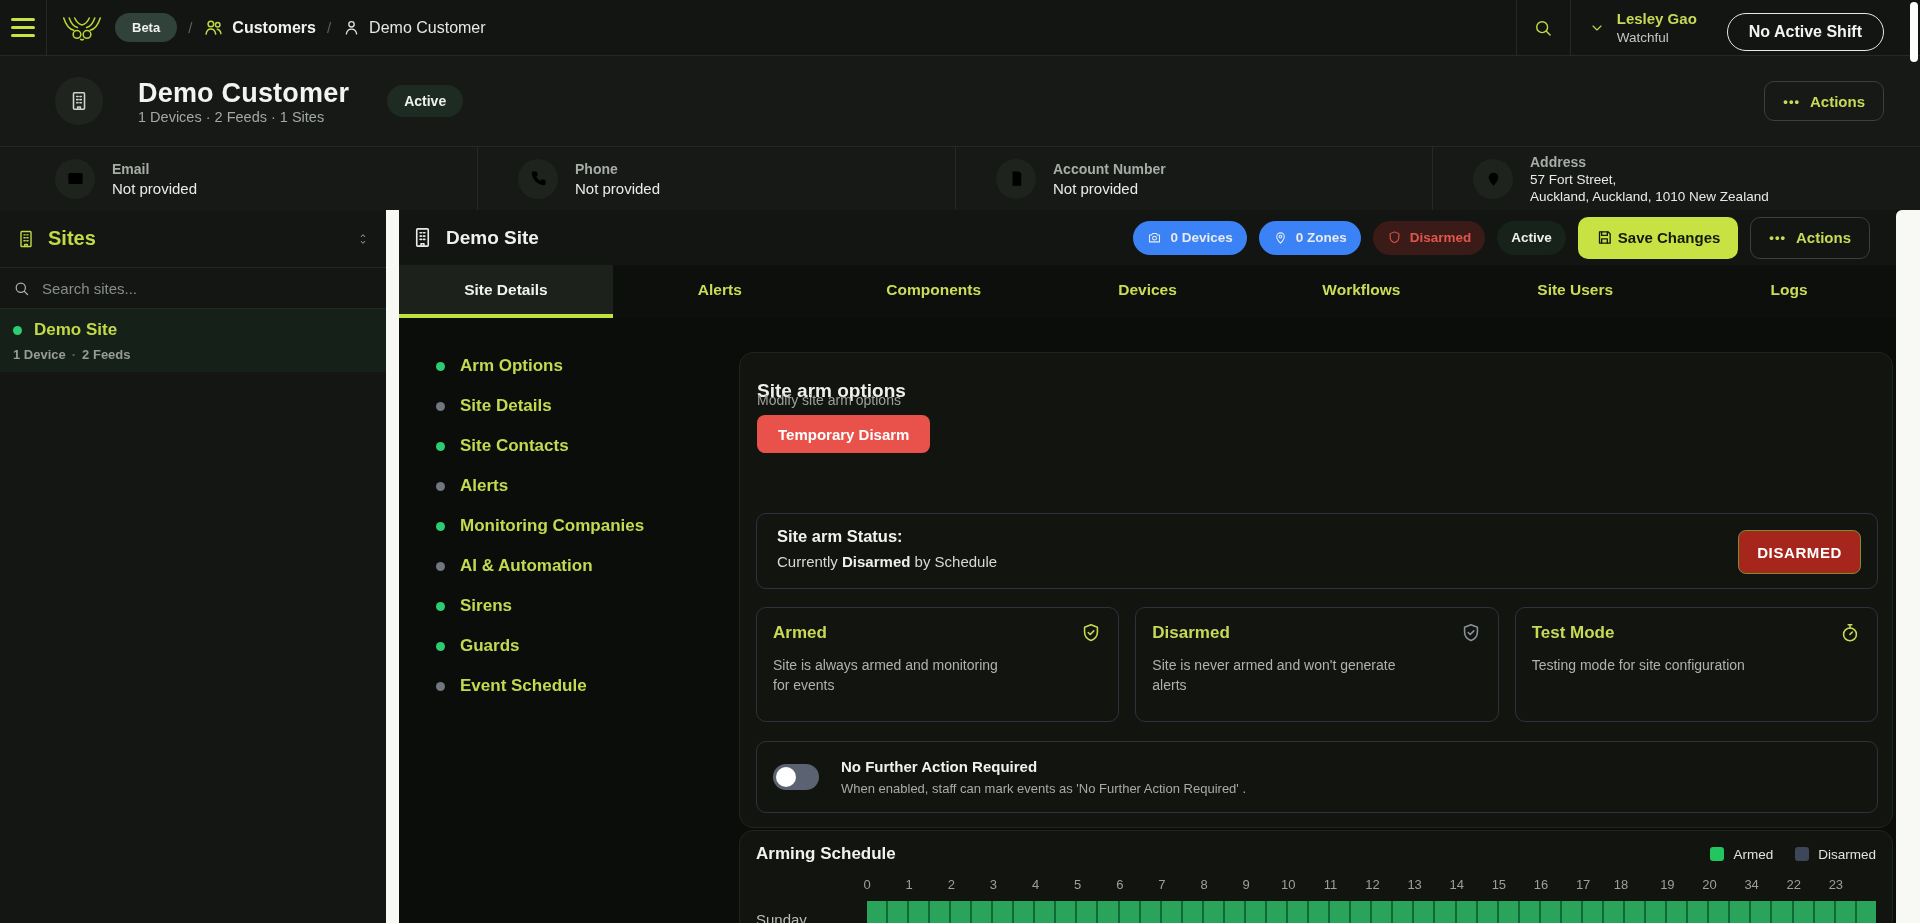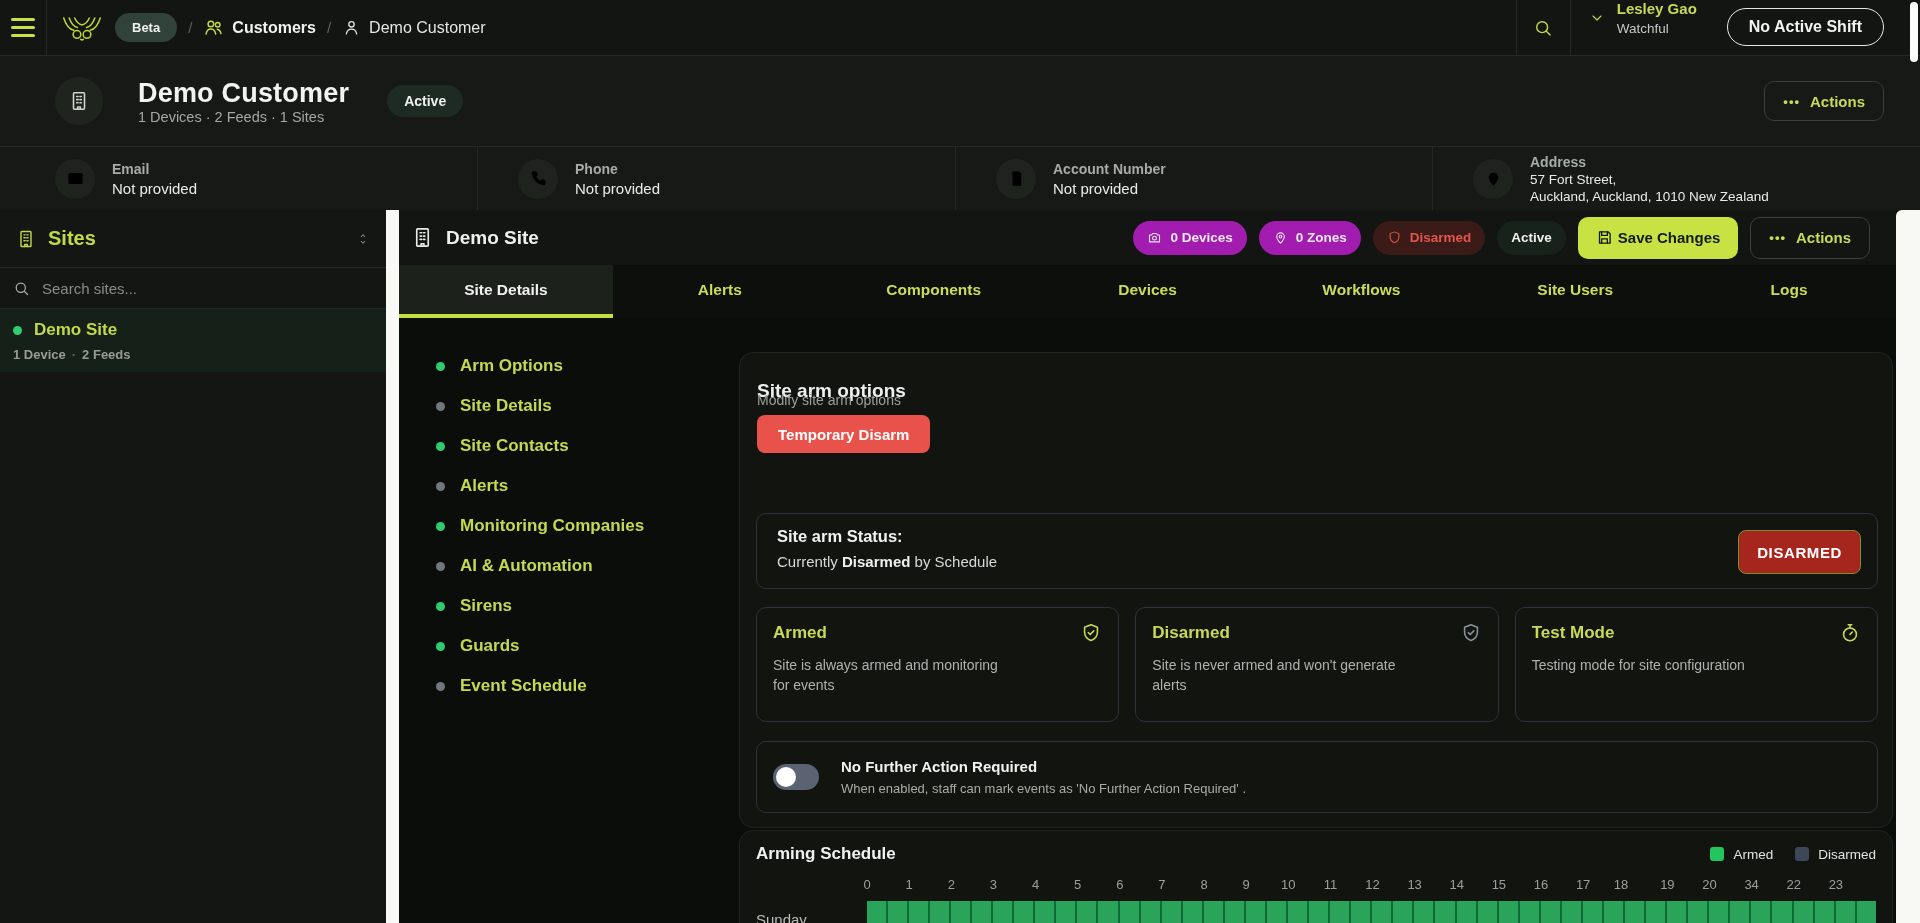--- a/index.html
+++ b/index.html
@@ -16,21 +16,21 @@
   .menu-glyph span{width:24px;height:3px;background:#c7e242;border-radius:2px;}
   .logo{margin-left:14px;color:#b9d435;}
   .beta-pill{margin-left:12px;background:#31423a;color:#eef1ee;font-weight:700;font-size:13px;
              padding:7px 17px;border-radius:999px;cursor:pointer;}
   .crumb-sep{color:#5c635c;margin:0 11px;font-size:15px;}
   .crumb{display:flex;align-items:center;gap:8px;cursor:pointer;}
   .crumb .ppl{color:#c3da47;}
   .crumb .prs{color:#dfe3df;}
   .crumb-label{font-size:16px;font-weight:700;color:#f0f2f0;}
   .crumb-current .crumb-label{font-weight:500;color:#e4e7e4;}
-  .topbar-right{margin-left:auto;display:flex;align-items:flex-start;height:100%;}
+  .topbar-right{margin-left:auto;display:flex;align-items:center;height:100%;}
   .search-seg{width:55px;height:100%;border-left:1px solid #242924;border-right:1px solid #242924;
               display:flex;align-items:center;justify-content:center;color:#c3da47;cursor:pointer;box-sizing:border-box;}
   .profile{display:flex;align-items:center;gap:12px;padding:0 18px;cursor:pointer;}
   .chev{color:#c3da47;}
   .user-name{color:#c8da55;font-weight:700;font-size:15px;line-height:1.25;}
   .user-company{color:#c2c7c2;font-size:13.5px;margin-top:2px;}
   .shift-btn{margin:8px 36px 0 12px;border:1.6px solid #e6e9e6;border-radius:999px;color:#f2f4f2;
              font-weight:700;font-size:16px;padding:9px 21px;background:transparent;cursor:pointer;white-space:nowrap;}
   
   .cust-header{position:absolute;left:0;top:56px;width:1920px;height:90px;background:#161915;
@@ -82,21 +82,21 @@
   .page-thumb{position:absolute;left:1910px;top:2px;width:8px;height:60px;background:#ffffff;border-radius:4px;}
   
   .main-head{position:absolute;left:399px;top:210px;width:1497px;height:55px;background:#121511;
              display:flex;align-items:center;box-sizing:border-box;padding:0 26px 0 12px;}
   .mh-icon{color:#e9ebe9;}
   .mh-name{font-size:19px;font-weight:700;color:#eef0ee;margin-left:12px;}
   .mh-right{margin-left:auto;display:flex;align-items:center;gap:12px;}
   .pill{height:34px;display:flex;align-items:center;gap:8px;border-radius:999px;padding:0 14px;
         font-size:13.5px;font-weight:700;box-sizing:border-box;}
   .pill svg{width:15px;height:15px;}
-  .pill-dark{background:#a21caf;color:#e8eaed;}
+  .pill-dark{background:#3b82f6;color:#e8eaed;}
   .pill-red{background:#3b1b17;color:#e2554c;}
   .pill-green{background:#17221a;color:#eef0ee;}
   .save-btn{height:42px;display:flex;align-items:center;gap:5px;background:#c7e242;color:#131a0c;
             border:none;border-radius:10px;padding:0 18px;font-weight:700;font-size:15px;cursor:pointer;
             font-family:"Liberation Sans",sans-serif;}
   .save-btn svg{width:17px;height:17px;stroke-width:1.9;}
   .actions-btn2{height:42px;display:flex;align-items:center;gap:10px;border:1px solid #3b403b;border-radius:10px;
                 padding:0 18px;color:#c8da55;font-weight:700;font-size:15px;background:transparent;cursor:pointer;}
   
   .tabbar{position:absolute;left:399px;top:265px;width:1497px;height:53px;display:flex;background:#0d0f0c;}

